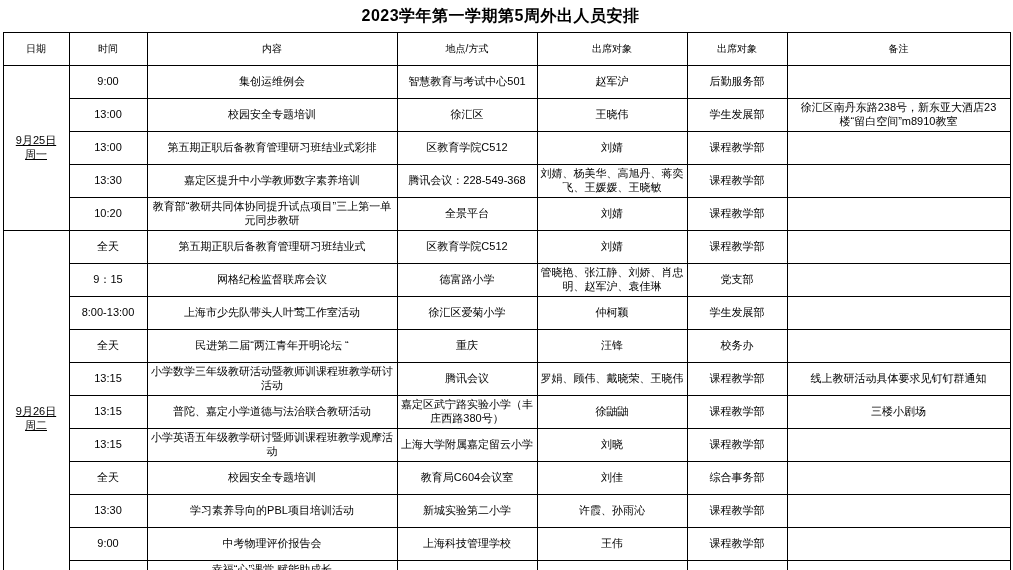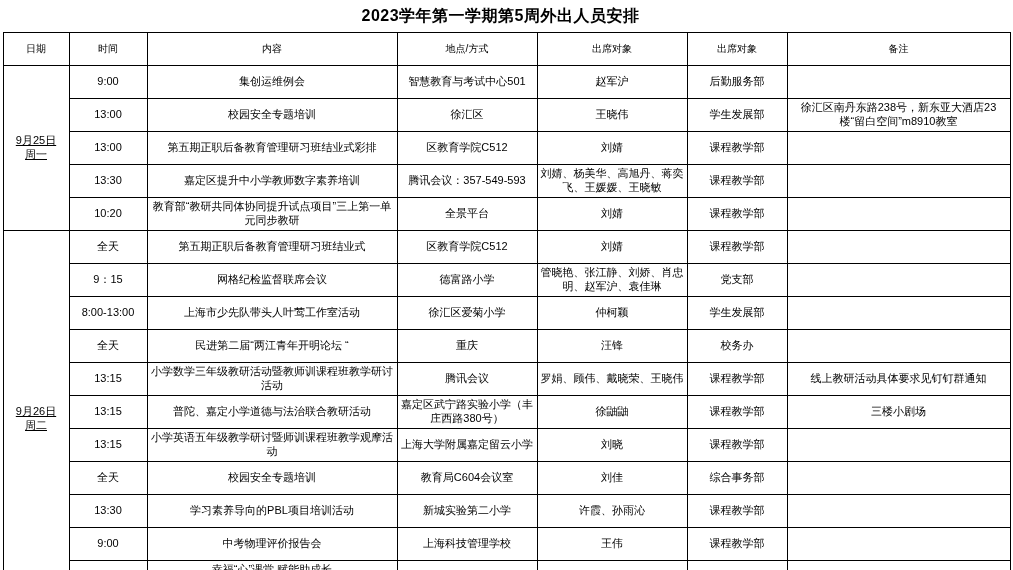--- a/index.html
+++ b/index.html
@@ -122,21 +122,21 @@
           <td class="time-cell">13:00</td>
           <td class="content-cell">第五期正职后备教育管理研习班结业式彩排</td>
           <td class="place-cell">区教育学院C512</td>
           <td class="people-cell">刘婧</td>
           <td class="dept-cell">课程教学部</td>
           <td class="note-cell"></td>
         </tr>
         <tr class="row-tall">
           <td class="time-cell">13:30</td>
           <td class="content-cell">嘉定区提升中小学教师数字素养培训</td>
-          <td class="place-cell">腾讯会议：357-549-593</td>
+          <td class="place-cell">腾讯会议：228-549-368</td>
           <td class="people-cell">刘婧、杨美华、高旭丹、蒋奕飞、王媛媛、王晓敏</td>
           <td class="dept-cell">课程教学部</td>
           <td class="note-cell"></td>
         </tr>
         <tr class="row-tall">
           <td class="time-cell">10:20</td>
           <td class="content-cell">教育部“教研共同体协同提升试点项目”三上第一单元同步教研</td>
           <td class="place-cell">全景平台</td>
           <td class="people-cell">刘婧</td>
           <td class="dept-cell">课程教学部</td>

